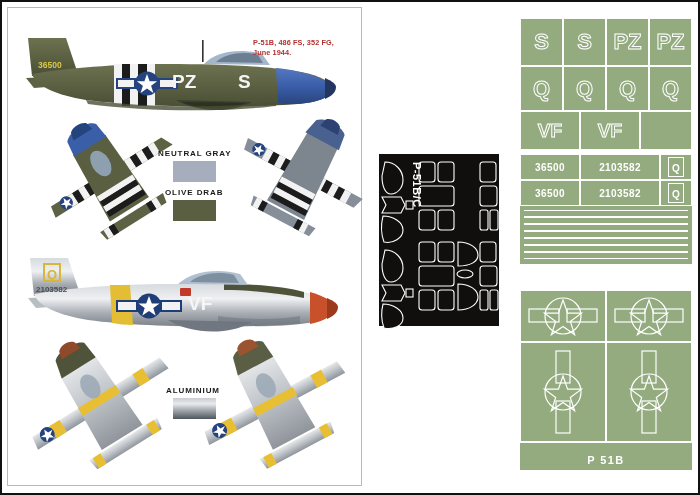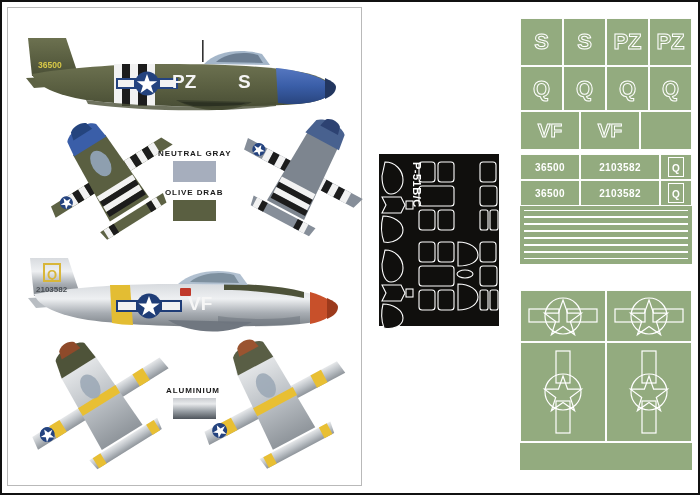--- a/index.html
+++ b/index.html
@@ -286,20 +286,22 @@
           <rect x="48" y="106" width="9" height="12" fill="#e8bf33"></rect>
           <rect x="111" y="106" width="9" height="12" fill="#e8bf33"></rect>
           <g transform="translate(14,54)">
             <circle cx="8" cy="8" r="7.5" fill="#24437f"></circle>
             <path d="M8 2 L9.8 6.6 L14.8 6.6 L10.7 9.5 L12.3 14.2 L8 11.3 L3.7 14.2 L5.3 9.5 L1.2 6.6 L6.2 6.6 Z" fill="#fff"></path>
           </g>
         </g>
       </svg>
     </div>
 
+    <div class="caption" id="cap1">P-51B, 486 FS, 352 FG,
+June 1944.</div>
 
     <div class="swatch-label" id="lbl-ng">NEUTRAL GRAY</div>
     <div class="swatch" id="sw-ng"></div>
     <div class="swatch-label" id="lbl-od">OLIVE DRAB</div>
     <div class="swatch" id="sw-od"></div>
     <div class="swatch-label" id="lbl-al">ALUMINIUM</div>
     <div class="swatch" id="sw-al"></div>
   </div>
 
   <div id="mask-panel">
@@ -447,15 +449,16 @@
       <svg width="60" height="94" viewBox="0 0 60 94">
         <g fill="none" stroke="#fff" stroke-width="1.2">
           <circle cx="30" cy="47" r="18"></circle>
           <rect x="23" y="6" width="14" height="32"></rect>
           <rect x="23" y="56" width="14" height="32"></rect>
           <path d="M30 31 L34.6 44.2 L48.5 44.2 L37.3 52.4 L41.6 65.6 L30 57.4 L18.4 65.6 L22.7 52.4 L11.5 44.2 L25.4 44.2 Z"></path>
         </g>
       </svg>
     </div>
     <div style="position:absolute;left:0;top:152px;width:172px;height:1px;background:#fff;"></div>
+    <div id="p51b-label">P 51B</div>
   </div>
 
 </div>
 
 </body></html>

